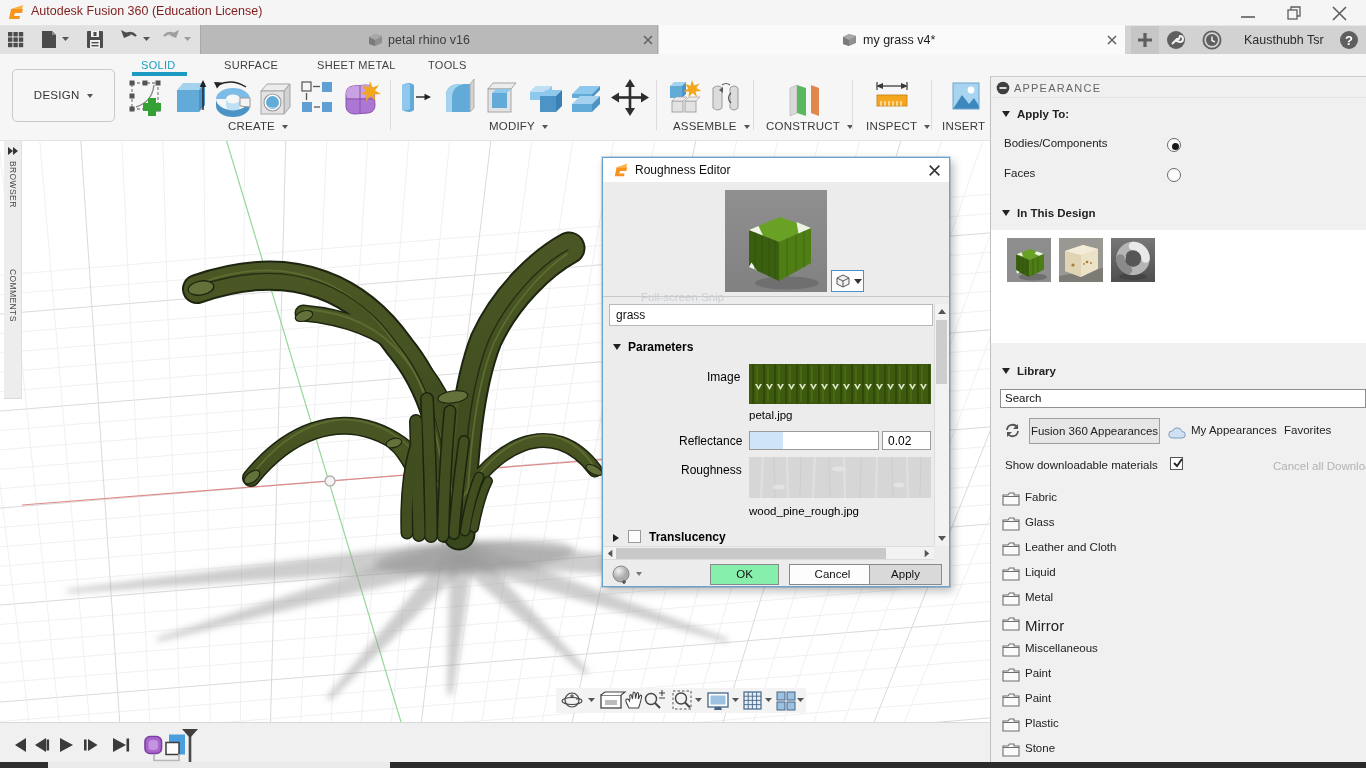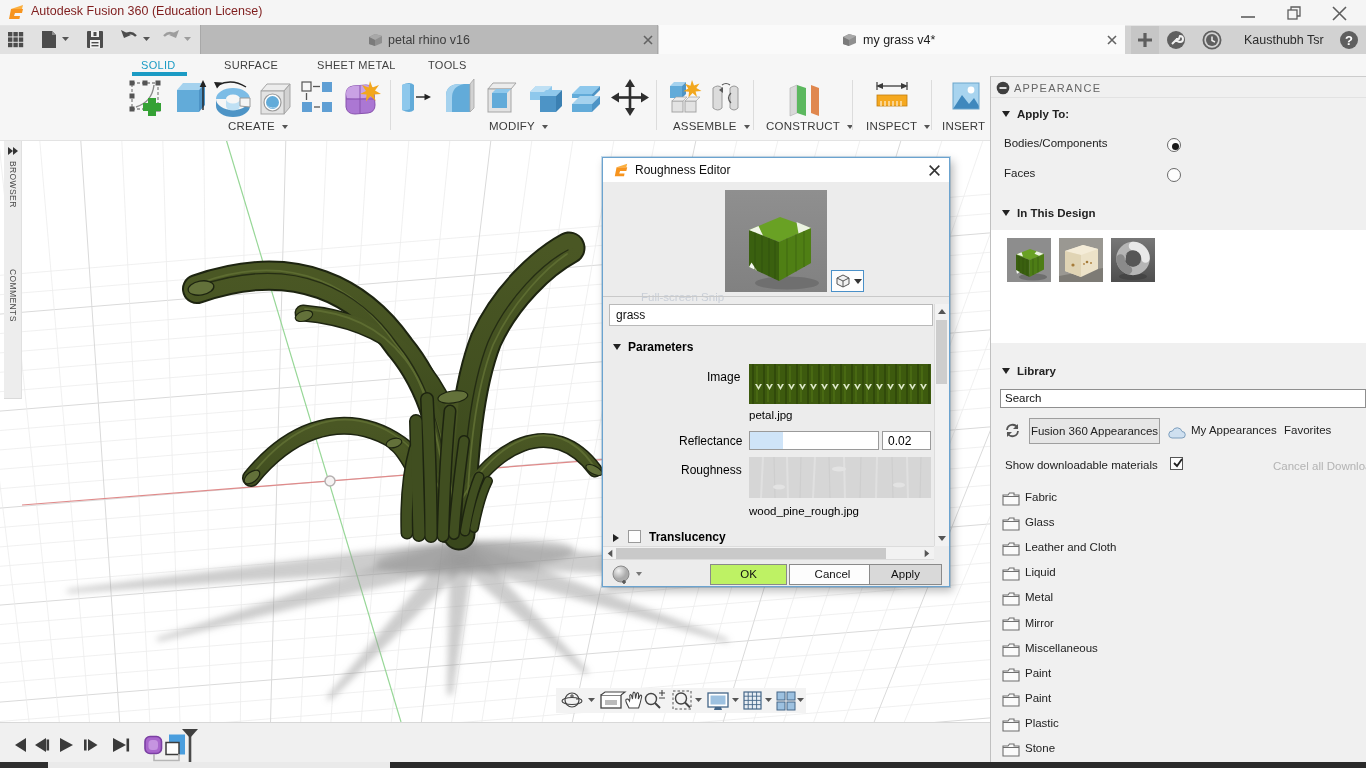--- a/index.html
+++ b/index.html
@@ -126,20 +126,21 @@
     <circle cx="10" cy="10" r="8.6" fill="none" stroke="#5f5f5f" stroke-width="1.8"></circle>
     <circle cx="10" cy="10" r="6" fill="#5f5f5f"></circle>
     <path d="M10 6.5 L10 10.5 L13 12" stroke="#f0f0f0" stroke-width="1.5" fill="none"></path>
   </svg>
   <div class="abs tabtext" style="left:1244px;top:33px;color:#2a2a2a">Kausthubh Tsr</div>
   <svg class="abs" style="left:1339px;top:30px" width="20" height="20" viewBox="0 0 20 20">
     <circle cx="10" cy="10" r="9" fill="#5f5f5f"></circle>
     <text x="10" y="15" font-size="13" font-family="Liberation Sans" font-weight="bold" fill="#fff" text-anchor="middle">?</text>
   </svg>
   <div class="abs" id="ribbon"></div>
+  <div class="abs" id="designbox">DESIGN <span class="caret"></span></div>
   <div class="abs rtab" style="left:141px;color:#1b9bc4">SOLID</div>
   <div class="abs" id="solidline"></div>
   <div class="abs rtab" style="left:224px">SURFACE</div>
   <div class="abs rtab" style="left:317px">SHEET METAL</div>
   <div class="abs rtab" style="left:428px">TOOLS</div>
   <div class="abs grplabel" style="left:228px">CREATE <span class="caret"></span></div>
   <div class="abs grplabel" style="left:489px">MODIFY <span class="caret"></span></div>
   <div class="abs grplabel" style="left:673px">ASSEMBLE <span class="caret"></span></div>
   <div class="abs grplabel" style="left:766px">CONSTRUCT <span class="caret"></span></div>
   <div class="abs grplabel" style="left:866px">INSPECT <span class="caret"></span></div>
@@ -586,21 +587,21 @@
     <div class="abs" style="left:34px;top:489px;font-size:11.5px;color:#222">Liquid</div>
     <svg class="abs" style="left:11px;top:515px" width="18" height="14" viewBox="0 0 18 14">
       <path d="M1 3 L6 3 L7.5 1 L12 1 L12 3 L17 3 L17 13 L1 13 Z" fill="#fafafa" stroke="#6e6e6e" stroke-width="1.1"></path>
       <line x1="1" y1="4.5" x2="17" y2="4.5" stroke="#6e6e6e" stroke-width="1"></line>
     </svg>
     <div class="abs" style="left:34px;top:514px;font-size:11.5px;color:#222">Metal</div>
     <svg class="abs" style="left:11px;top:540px" width="18" height="14" viewBox="0 0 18 14">
       <path d="M1 3 L6 3 L7.5 1 L12 1 L12 3 L17 3 L17 13 L1 13 Z" fill="#fafafa" stroke="#6e6e6e" stroke-width="1.1"></path>
       <line x1="1" y1="4.5" x2="17" y2="4.5" stroke="#6e6e6e" stroke-width="1"></line>
     </svg>
-    <div class="abs" style="left:34px;top:540px;font-size:11px;color:#222">Mirror</div>
+    <div class="abs" style="left:34px;top:540px;font-size:15px;color:#222">Mirror</div>
     <svg class="abs" style="left:11px;top:566px" width="18" height="14" viewBox="0 0 18 14">
       <path d="M1 3 L6 3 L7.5 1 L12 1 L12 3 L17 3 L17 13 L1 13 Z" fill="#fafafa" stroke="#6e6e6e" stroke-width="1.1"></path>
       <line x1="1" y1="4.5" x2="17" y2="4.5" stroke="#6e6e6e" stroke-width="1"></line>
     </svg>
     <div class="abs" style="left:34px;top:565px;font-size:11.5px;color:#222">Miscellaneous</div>
     <svg class="abs" style="left:11px;top:591px" width="18" height="14" viewBox="0 0 18 14">
       <path d="M1 3 L6 3 L7.5 1 L12 1 L12 3 L17 3 L17 13 L1 13 Z" fill="#fafafa" stroke="#6e6e6e" stroke-width="1.1"></path>
       <line x1="1" y1="4.5" x2="17" y2="4.5" stroke="#6e6e6e" stroke-width="1"></line>
     </svg>
     <div class="abs" style="left:34px;top:590px;font-size:11.5px;color:#222">Paint</div>
@@ -745,17 +746,17 @@
       <defs>
           <radialGradient id="sph" cx="0.35" cy="0.3">
             <stop offset="0" stop-color="#f2f2f2"></stop>
             <stop offset="1" stop-color="#ababab"></stop>
           </radialGradient>
         </defs>
       <circle cx="10" cy="10" r="8" fill="url(#sph)" stroke="#8a8a8a"></circle>
       <path d="M13 16 L13 20 M11 18 L15 18" stroke="#555" stroke-width="1.6"></path>
     </svg>
     <div class="abs" style="left:33px;top:414px;width:0;height:0;border-left:3.5px solid transparent;border-right:3.5px solid transparent;border-top:4px solid #777"></div>
-    <div class="abs btn" style="left:107px;width:77px;background:#bef264">OK</div>
+    <div class="abs btn" style="left:107px;width:69px;background:#86efac">OK</div>
     <div class="abs btn" style="left:186px;width:87px;background:#fdfdfd">Cancel</div>
     <div class="abs btn" style="left:266px;width:73px;background:#d9d9d9">Apply</div>
   </div>
 </div>
 
 </body></html>

